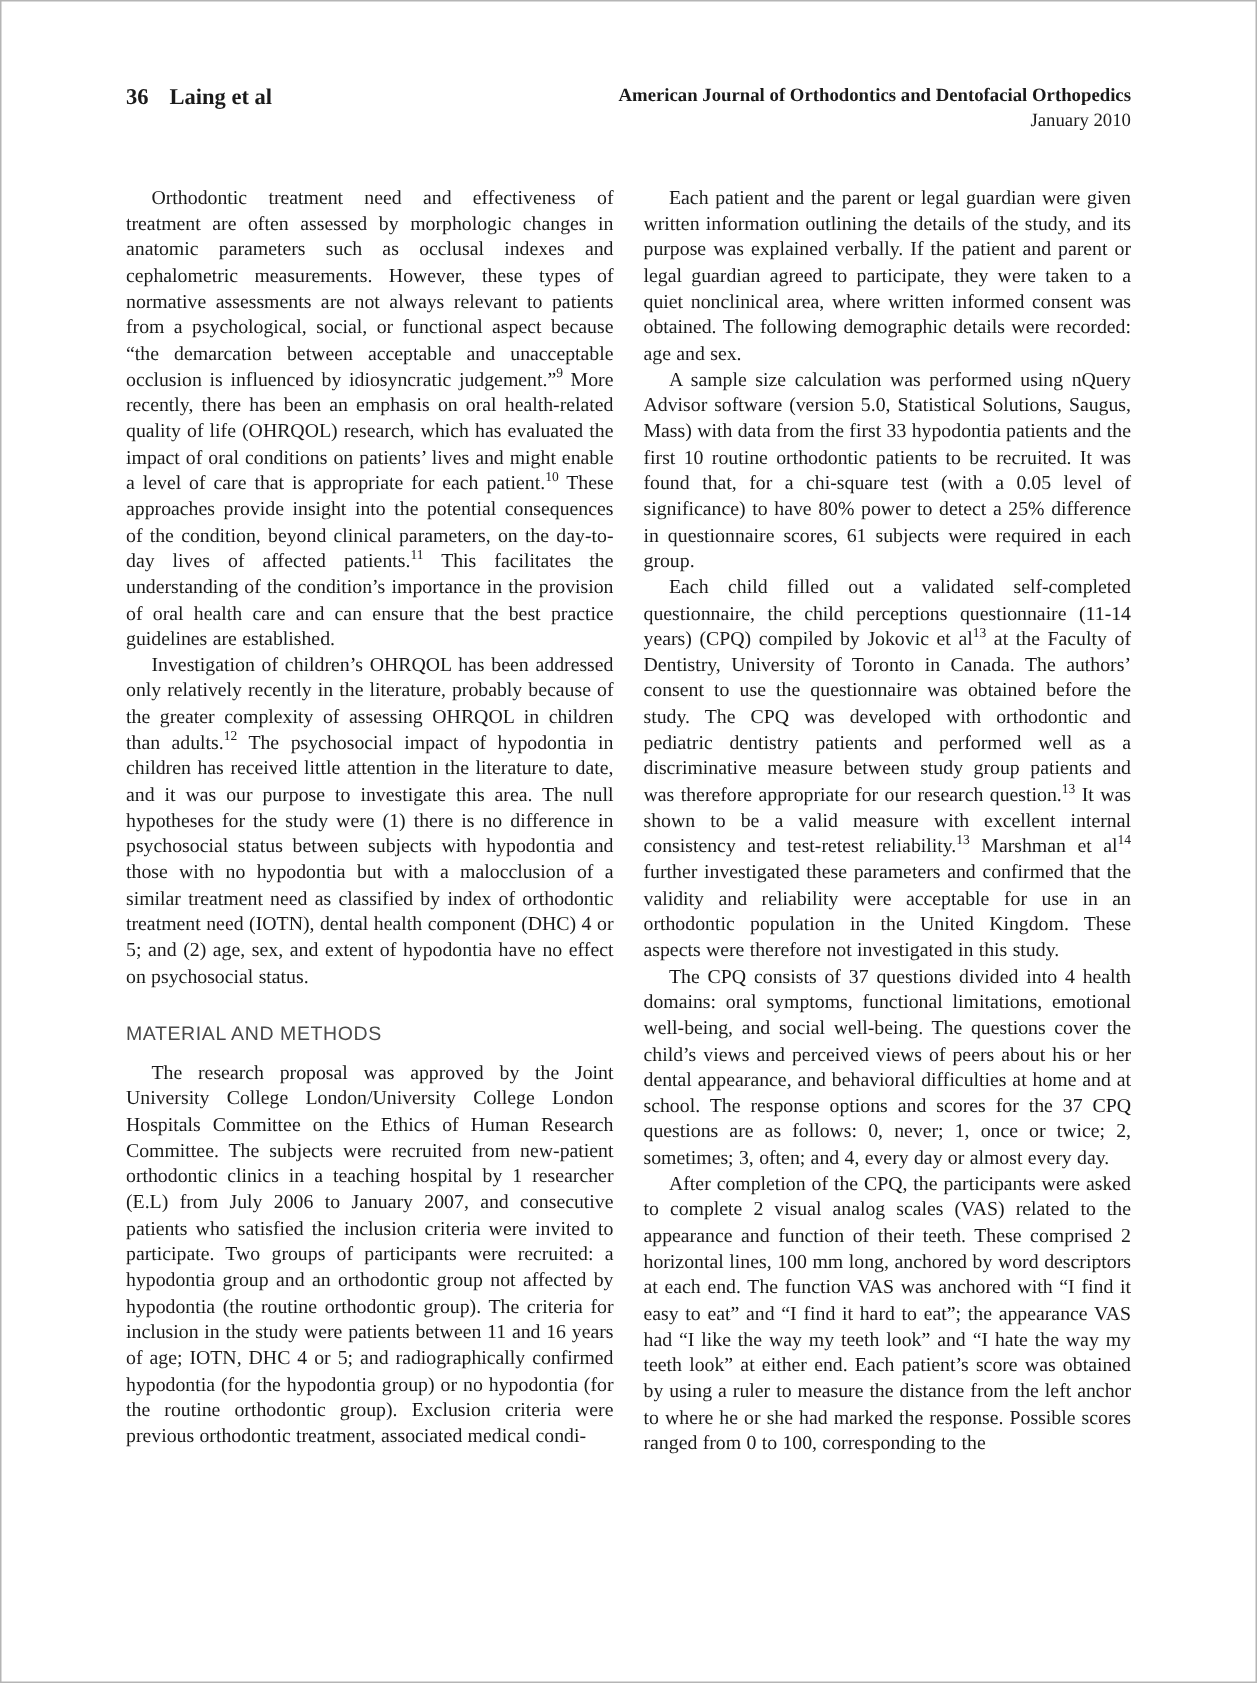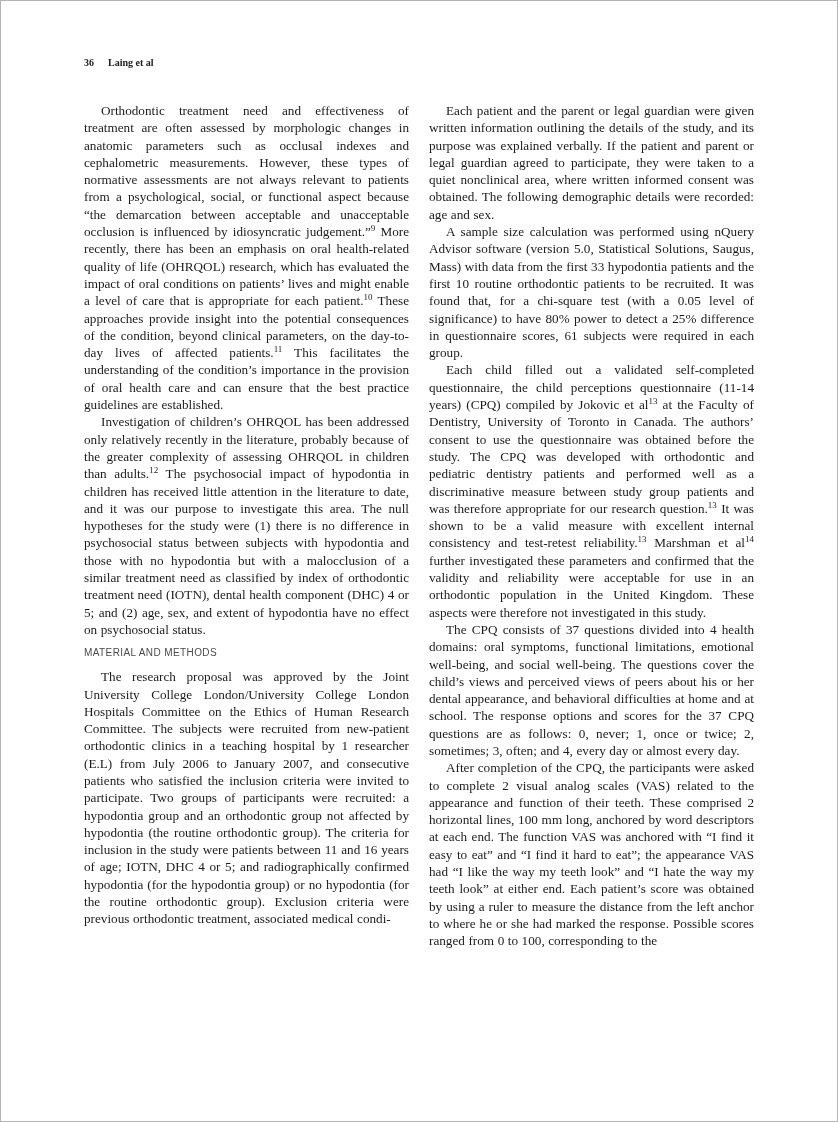--- a/index.html
+++ b/index.html
@@ -20,21 +20,21 @@
     color: #1b1b1b;
     overflow: hidden;
   }
   .running-head {
     display: flex;
     justify-content: space-between;
     align-items: flex-start;
     margin-bottom: 34px;
   }
   .head-left {
-    font-size: 10px;
+    font-size: 15px;
     font-weight: bold;
     white-space: nowrap;
     padding-top: 2px;
   }
   .head-left .pgnum { margin-right: 14px; }
   .head-right {
     text-align: right;
     font-size: 12.5px;
     line-height: 1.35;
   }
@@ -58,34 +58,38 @@
   }
   .para.indent { text-indent: 17px; }
   .para sup {
     font-size: 9px;
     line-height: 0;
     vertical-align: super;
   }
   .section-heading {
     font-family: "Liberation Sans", "DejaVu Sans", sans-serif;
     font-weight: 400;
-    font-size: 10px;
+    font-size: 13px;
     letter-spacing: 0.4px;
     color: #4a4a4a;
-    margin: 9px 0 10px 0;
+    margin: 22px 0 10px 0;
   }
 </style>
 </head>
 <body>
 
 <div class="page">
 
   <header class="running-head">
     <div class="head-left">
       <span class="pgnum">36</span><span>Laing et al</span>
+    </div>
+    <div class="head-right">
+      <div class="journal">American Journal of Orthodontics and Dentofacial Orthopedics</div>
+      <div class="issue">January 2010</div>
     </div>
   </header>
 
   <main class="columns">
 
     <section class="col">
       <p class="para indent">Orthodontic treatment need and effectiveness of treatment are often assessed by morphologic changes in anatomic parameters such as occlusal indexes and cephalometric measurements. However, these types of normative assessments are not always relevant to patients from a psychological, social, or functional aspect because “the demarcation between acceptable and unacceptable occlusion is influenced by idiosyncratic judgement.”<sup>9</sup> More recently, there has been an emphasis on oral health-related quality of life (OHRQOL) research, which has evaluated the impact of oral conditions on patients’ lives and might enable a level of care that is appropriate for each patient.<sup>10</sup> These approaches provide insight into the potential consequences of the condition, beyond clinical parameters, on the day-to-day lives of affected patients.<sup>11</sup> This facilitates the understanding of the condition’s importance in the provision of oral health care and can ensure that the best practice guidelines are established.</p>
       <p class="para indent">Investigation of children’s OHRQOL has been addressed only relatively recently in the literature, probably because of the greater complexity of assessing OHRQOL in children than adults.<sup>12</sup> The psychosocial impact of hypodontia in children has received little attention in the literature to date, and it was our purpose to investigate this area. The null hypotheses for the study were (1) there is no difference in psychosocial status between subjects with hypodontia and those with no hypodontia but with a malocclusion of a similar treatment need as classified by index of orthodontic treatment need (IOTN), dental health component (DHC) 4 or 5; and (2) age, sex, and extent of hypodontia have no effect on psychosocial status.</p>
       <h2 class="section-heading">MATERIAL AND METHODS</h2>
       <p class="para indent">The research proposal was approved by the Joint University College London/University College London Hospitals Committee on the Ethics of Human Research Committee. The subjects were recruited from new-patient orthodontic clinics in a teaching hospital by 1 researcher (E.L) from July 2006 to January 2007, and consecutive patients who satisfied the inclusion criteria were invited to participate. Two groups of participants were recruited: a hypodontia group and an orthodontic group not affected by hypodontia (the routine orthodontic group). The criteria for inclusion in the study were patients between 11 and 16 years of age; IOTN, DHC 4 or 5; and radiographically confirmed hypodontia (for the hypodontia group) or no hypodontia (for the routine orthodontic group). Exclusion criteria were previous orthodontic treatment, associated medical condi-</p>

